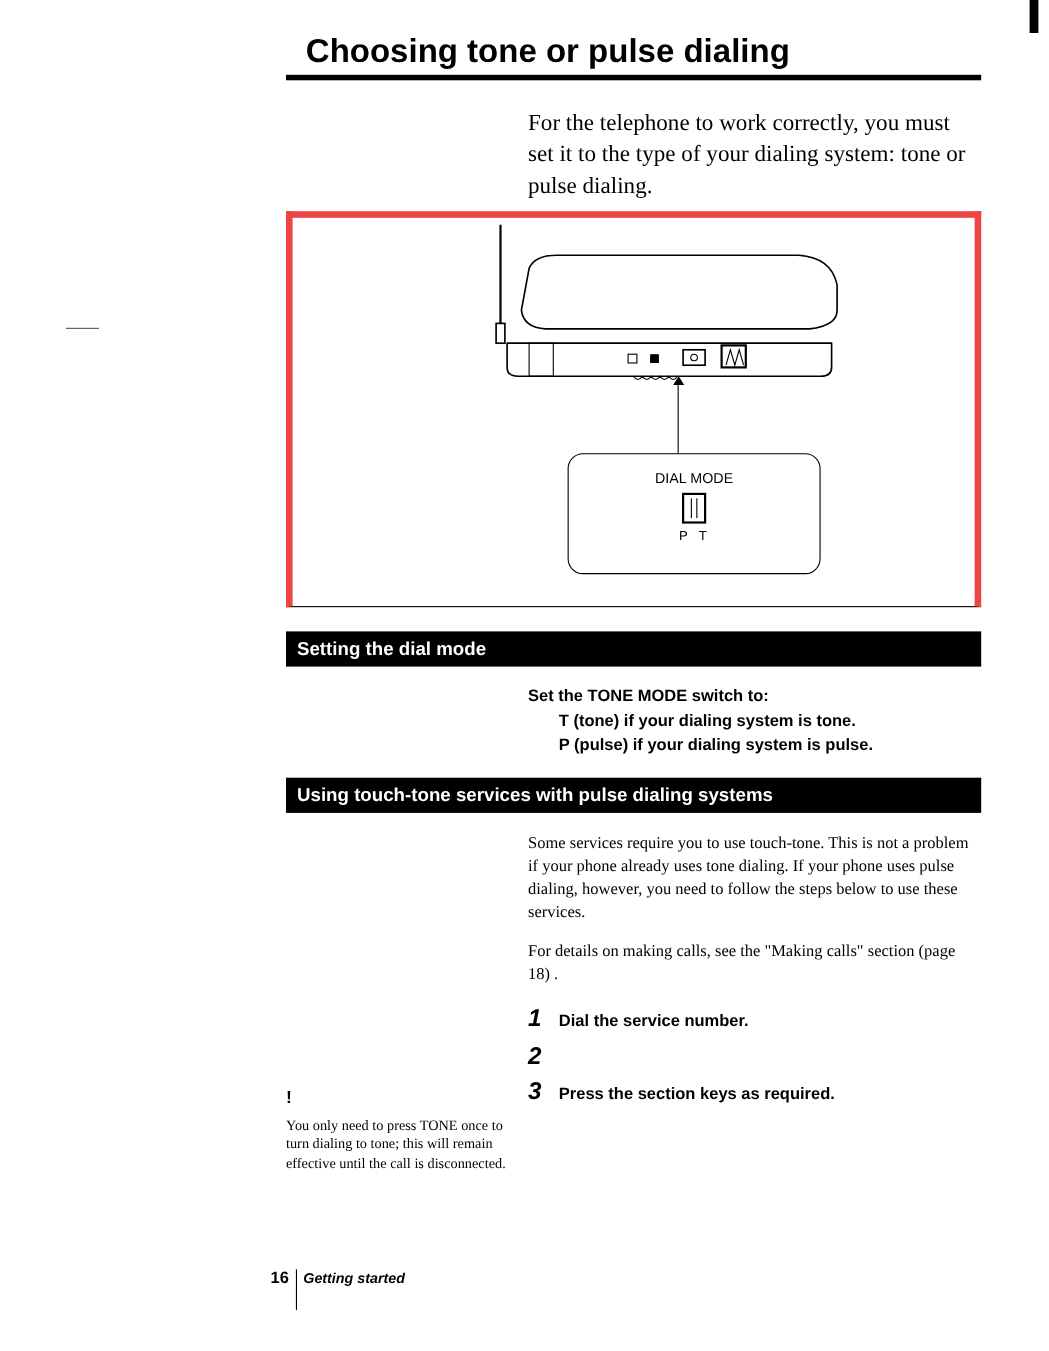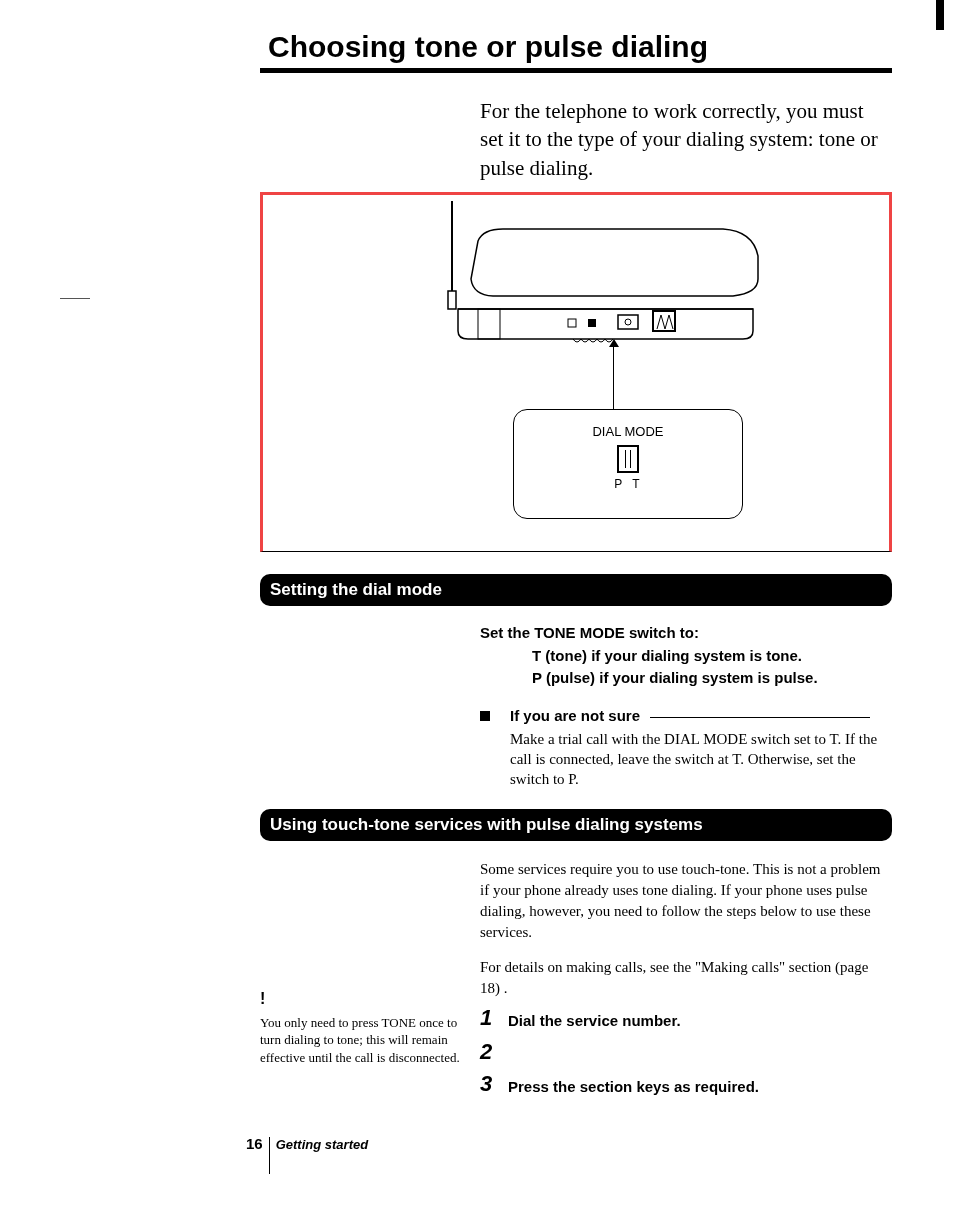--- a/index.html
+++ b/index.html
@@ -22,57 +22,56 @@
     right: 10px;
     top: 0;
     width: 8px;
     height: 30px;
     background: #000;
   }
   .title {
     font-family: Arial, Helvetica, sans-serif;
     font-weight: 800;
     font-size: 30px;
-    margin: 0 0 4px 8px;
+    margin: 0 0 4px 18px;
   }
   .title-rule {
     border: 0;
     border-top: 5px solid #000;
     margin: 0 0 24px 0;
   }
   .intro {
     margin-left: 220px;
     font-size: 21px;
     line-height: 1.35;
     margin-bottom: 10px;
   }
   .diagram-box {
-    border: 3px solid #ef4444;
+    border: 6px solid #ef4444;
     border-bottom: 1px solid #000;
     height: 360px;
     position: relative;
     margin-bottom: 22px;
   }
   .section-bar {
     background: #000;
     color: #fff;
     font-family: Arial, Helvetica, sans-serif;
     font-weight: 700;
     font-size: 17px;
     padding: 6px 10px;
     margin-bottom: 18px;
-    border-radius: 10px;
   }
   .body-col {
     margin-left: 220px;
     font-size: 15px;
   }
   .set-line { font-family: Arial, Helvetica, sans-serif; font-weight: 700; font-size: 15px; margin-bottom: 4px;}
   .indent {
-    margin-left: 52px;
+    margin-left: 28px;
     font-family: Arial, Helvetica, sans-serif;
     font-weight: 700;
     font-size: 15px;
     line-height: 1.45;
     margin-bottom: 18px;
   }
   .notsure-wrap { position: relative; margin-top: 6px;}
   .bullet-sq {
     position: absolute;
     left: 0;
@@ -152,21 +151,21 @@
   }
   .side-note .excl {
     font-family: Arial, Helvetica, sans-serif;
     font-weight: 800;
     font-size: 16px;
     margin-bottom: 4px;
   }
   .footer {
     position: absolute;
     left: 246px;
-    bottom: 54px;
+    bottom: 37px;
     font-family: Arial, Helvetica, sans-serif;
     font-size: 13px;
   }
   .footer .pnum {
     font-weight: 700;
     font-size: 15px;
     padding-right: 6px;
   }
   .footer .vline {
     border-left: 1px solid #000;
@@ -269,33 +268,27 @@
 
   <div class="section-bar">Setting the dial mode</div>
 
   <div class="body-col">
     <div class="set-line">Set the TONE MODE switch to:</div>
     <div class="indent">
       <div>T (tone)  if your dialing system is tone.</div>
       <div>P (pulse)  if your dialing system is pulse.</div>
     </div>
 
-    <div class="notsure-wrap">
-      <div class="bullet-sq"></div>
-      <span class="notsure-title">If you are not sure</span>
-      <span class="title-rule-thin" style="width:220px;"></span>
-      <div class="notsure-body">Make a trial call with the DIAL MODE switch set to T. If the call is connected, leave the switch at T. Otherwise, set the switch to P.</div>
-    </div>
   </div>
 
   <div class="section-bar">Using touch-tone services with pulse dialing systems</div>
 
   <div class="body-col">
     <div class="para">Some services require you to use touch-tone. This is not a problem if your phone already uses tone dialing. If your phone uses pulse dialing, however, you need to follow the steps below to use these services.</div>
-    <div class="para" style="margin-bottom:8px;">For details on making calls, see the "Making calls" section (page 18) .</div>
+    <div class="para" style="margin-bottom:18px;">For details on making calls, see the "Making calls" section (page 18) .</div>
 
     <div class="steps">
       <div class="step">
         <div class="step-num">1</div>
         <div class="step-txt">Dial the service number.</div>
       </div>
       <div class="step">
         <div class="step-num">2</div>
       </div>
       <div class="step">

